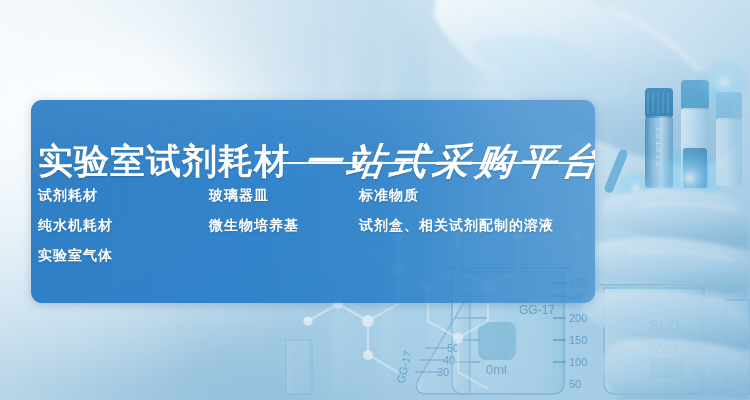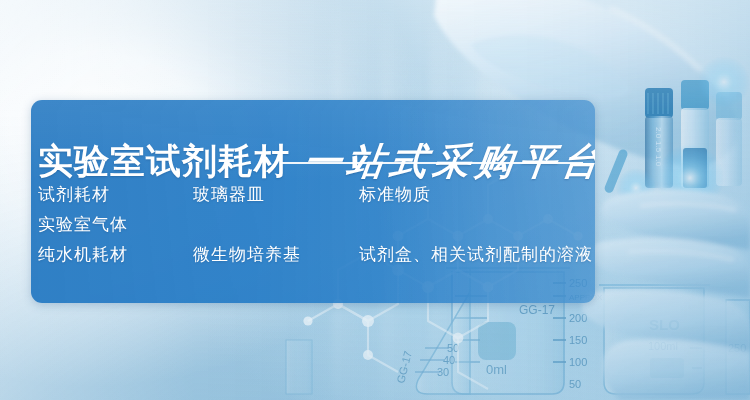--- a/index.html
+++ b/index.html
@@ -108,29 +108,29 @@
   
   #items {
     position:absolute;
     left:7px; top:83px;
     width:552px;
   }
   .item-row { position:relative; height:30px; }
   .item {
     position:absolute;
     color:#ffffff;
-    font-size:17px;
-    font-weight:400;
+    font-size:14px;
+    font-weight:700;
     letter-spacing:1px;
     line-height:24px;
     white-space:nowrap;
     text-shadow:0 1px 2px rgba(20,60,110,.28);
   }
   .col-1 { left:0px; }
-  .col-2 { left:155px; }
+  .col-2 { left:171px; }
   .col-3 { left:321px; }
   .col-4 { left:469px; }
   .col-wide { left:321px; }
 </style>
 </head>
 <body>
 
 <div id="banner">
 
   <div class="bg-layer bg-base"></div>
@@ -337,26 +337,26 @@
 
       <div id="items">
 
         <div class="item-row">
           <span class="item col-1">试剂耗材</span>
           <span class="item col-2">玻璃器皿</span>
           <span class="item col-3">标准物质</span>
         </div>
 
         <div class="item-row">
-          <span class="item col-1">实验室气体</span>
-        </div>
-
-        <div class="item-row">
           <span class="item col-1">纯水机耗材</span>
           <span class="item col-2">微生物培养基</span>
           <span class="item col-wide">试剂盒、相关试剂配制的溶液</span>
         </div>
 
+        <div class="item-row">
+          <span class="item col-1">实验室气体</span>
+        </div>
+
       </div>
     </div>
   </div>
 
 </div>
 
 </body></html>

